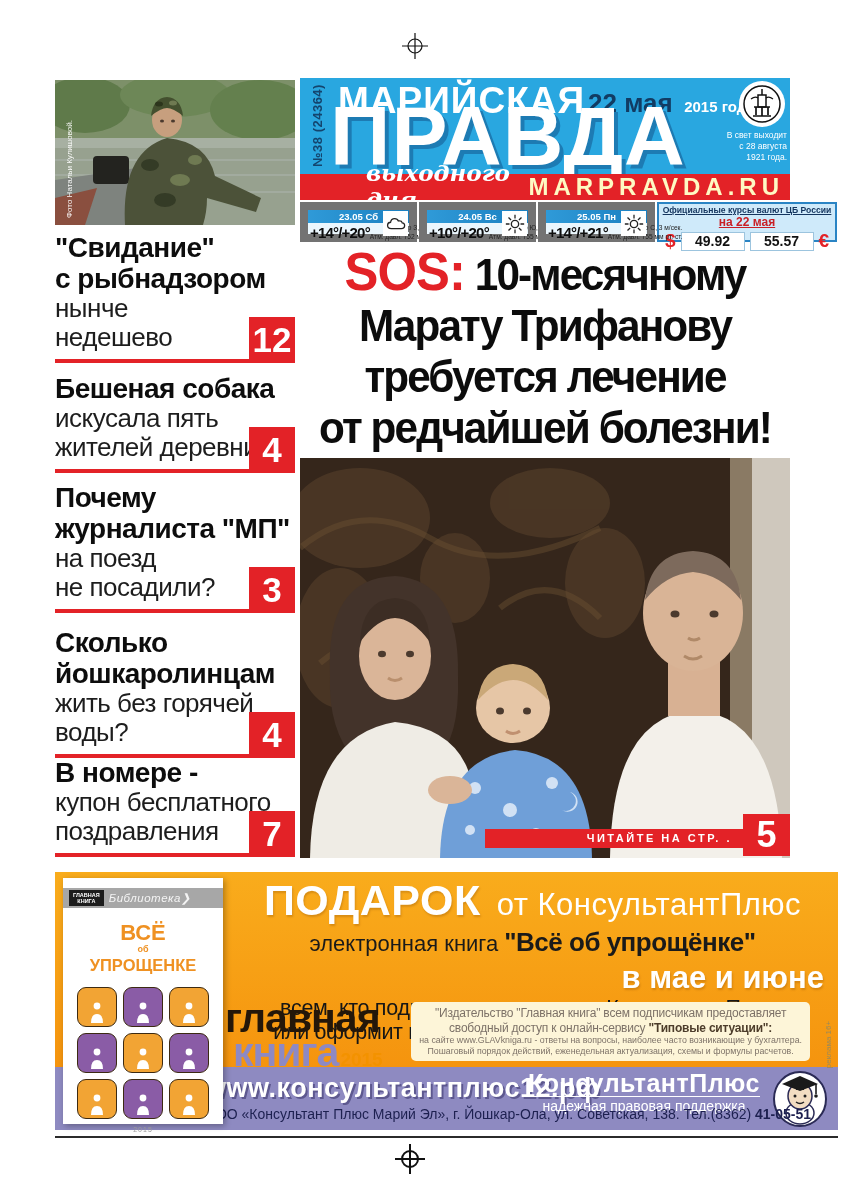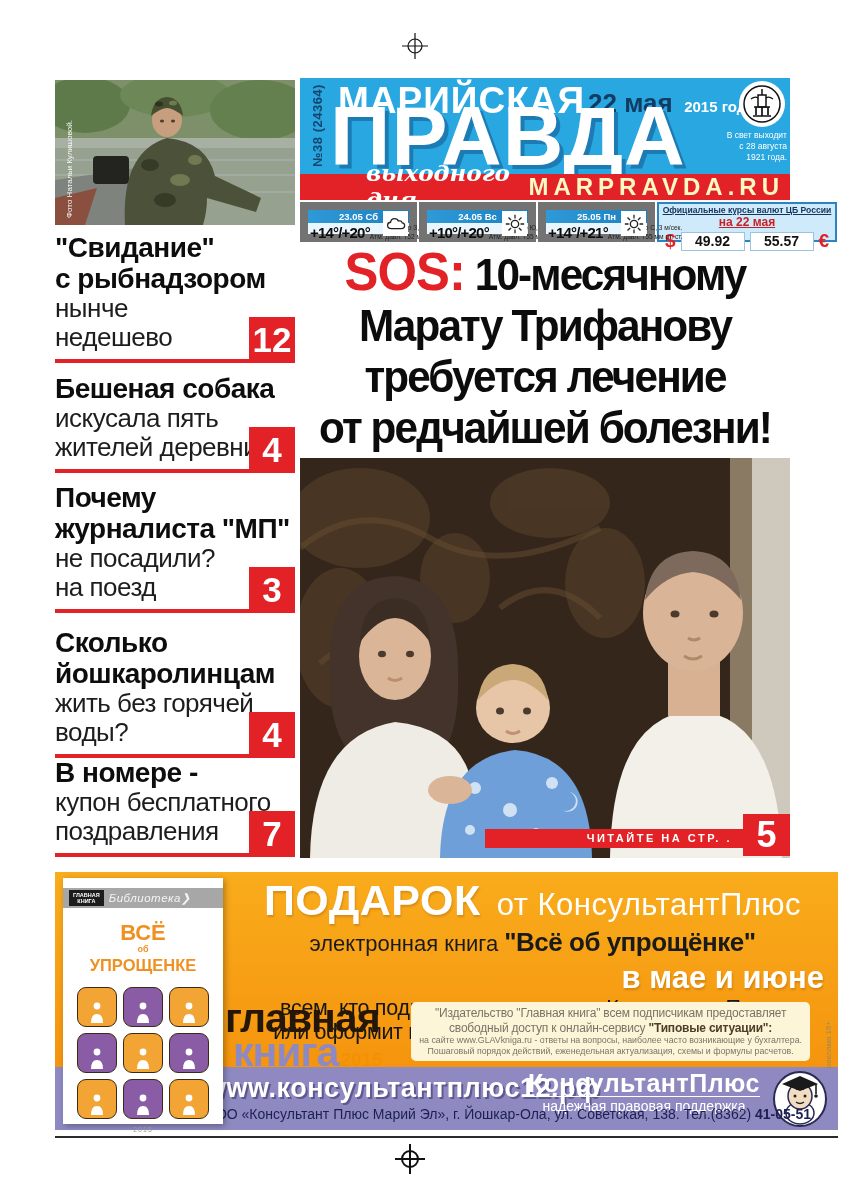--- a/index.html
+++ b/index.html
@@ -187,22 +187,22 @@
     <div class="sb-r">искусала пять</div>
     <div class="sb-r">жителей деревни</div>
     <div class="sb-rule">
       <div class="sb-page">4</div>
     </div>
   </div>
 
   <div class="sb-item sb-i3">
     <div class="sb-b">Почему</div>
     <div class="sb-b">журналиста "МП"</div>
+    <div class="sb-r">на поезд</div>
     <div class="sb-r">не посадили?</div>
-    <div class="sb-r">на поезд</div>
     <div class="sb-rule">
       <div class="sb-page">3</div>
     </div>
   </div>
 
   <div class="sb-item sb-i4">
     <div class="sb-b">Сколько</div>
     <div class="sb-b">йошкаролинцам</div>
     <div class="sb-r">жить без горячей</div>
     <div class="sb-r">воды?</div>

